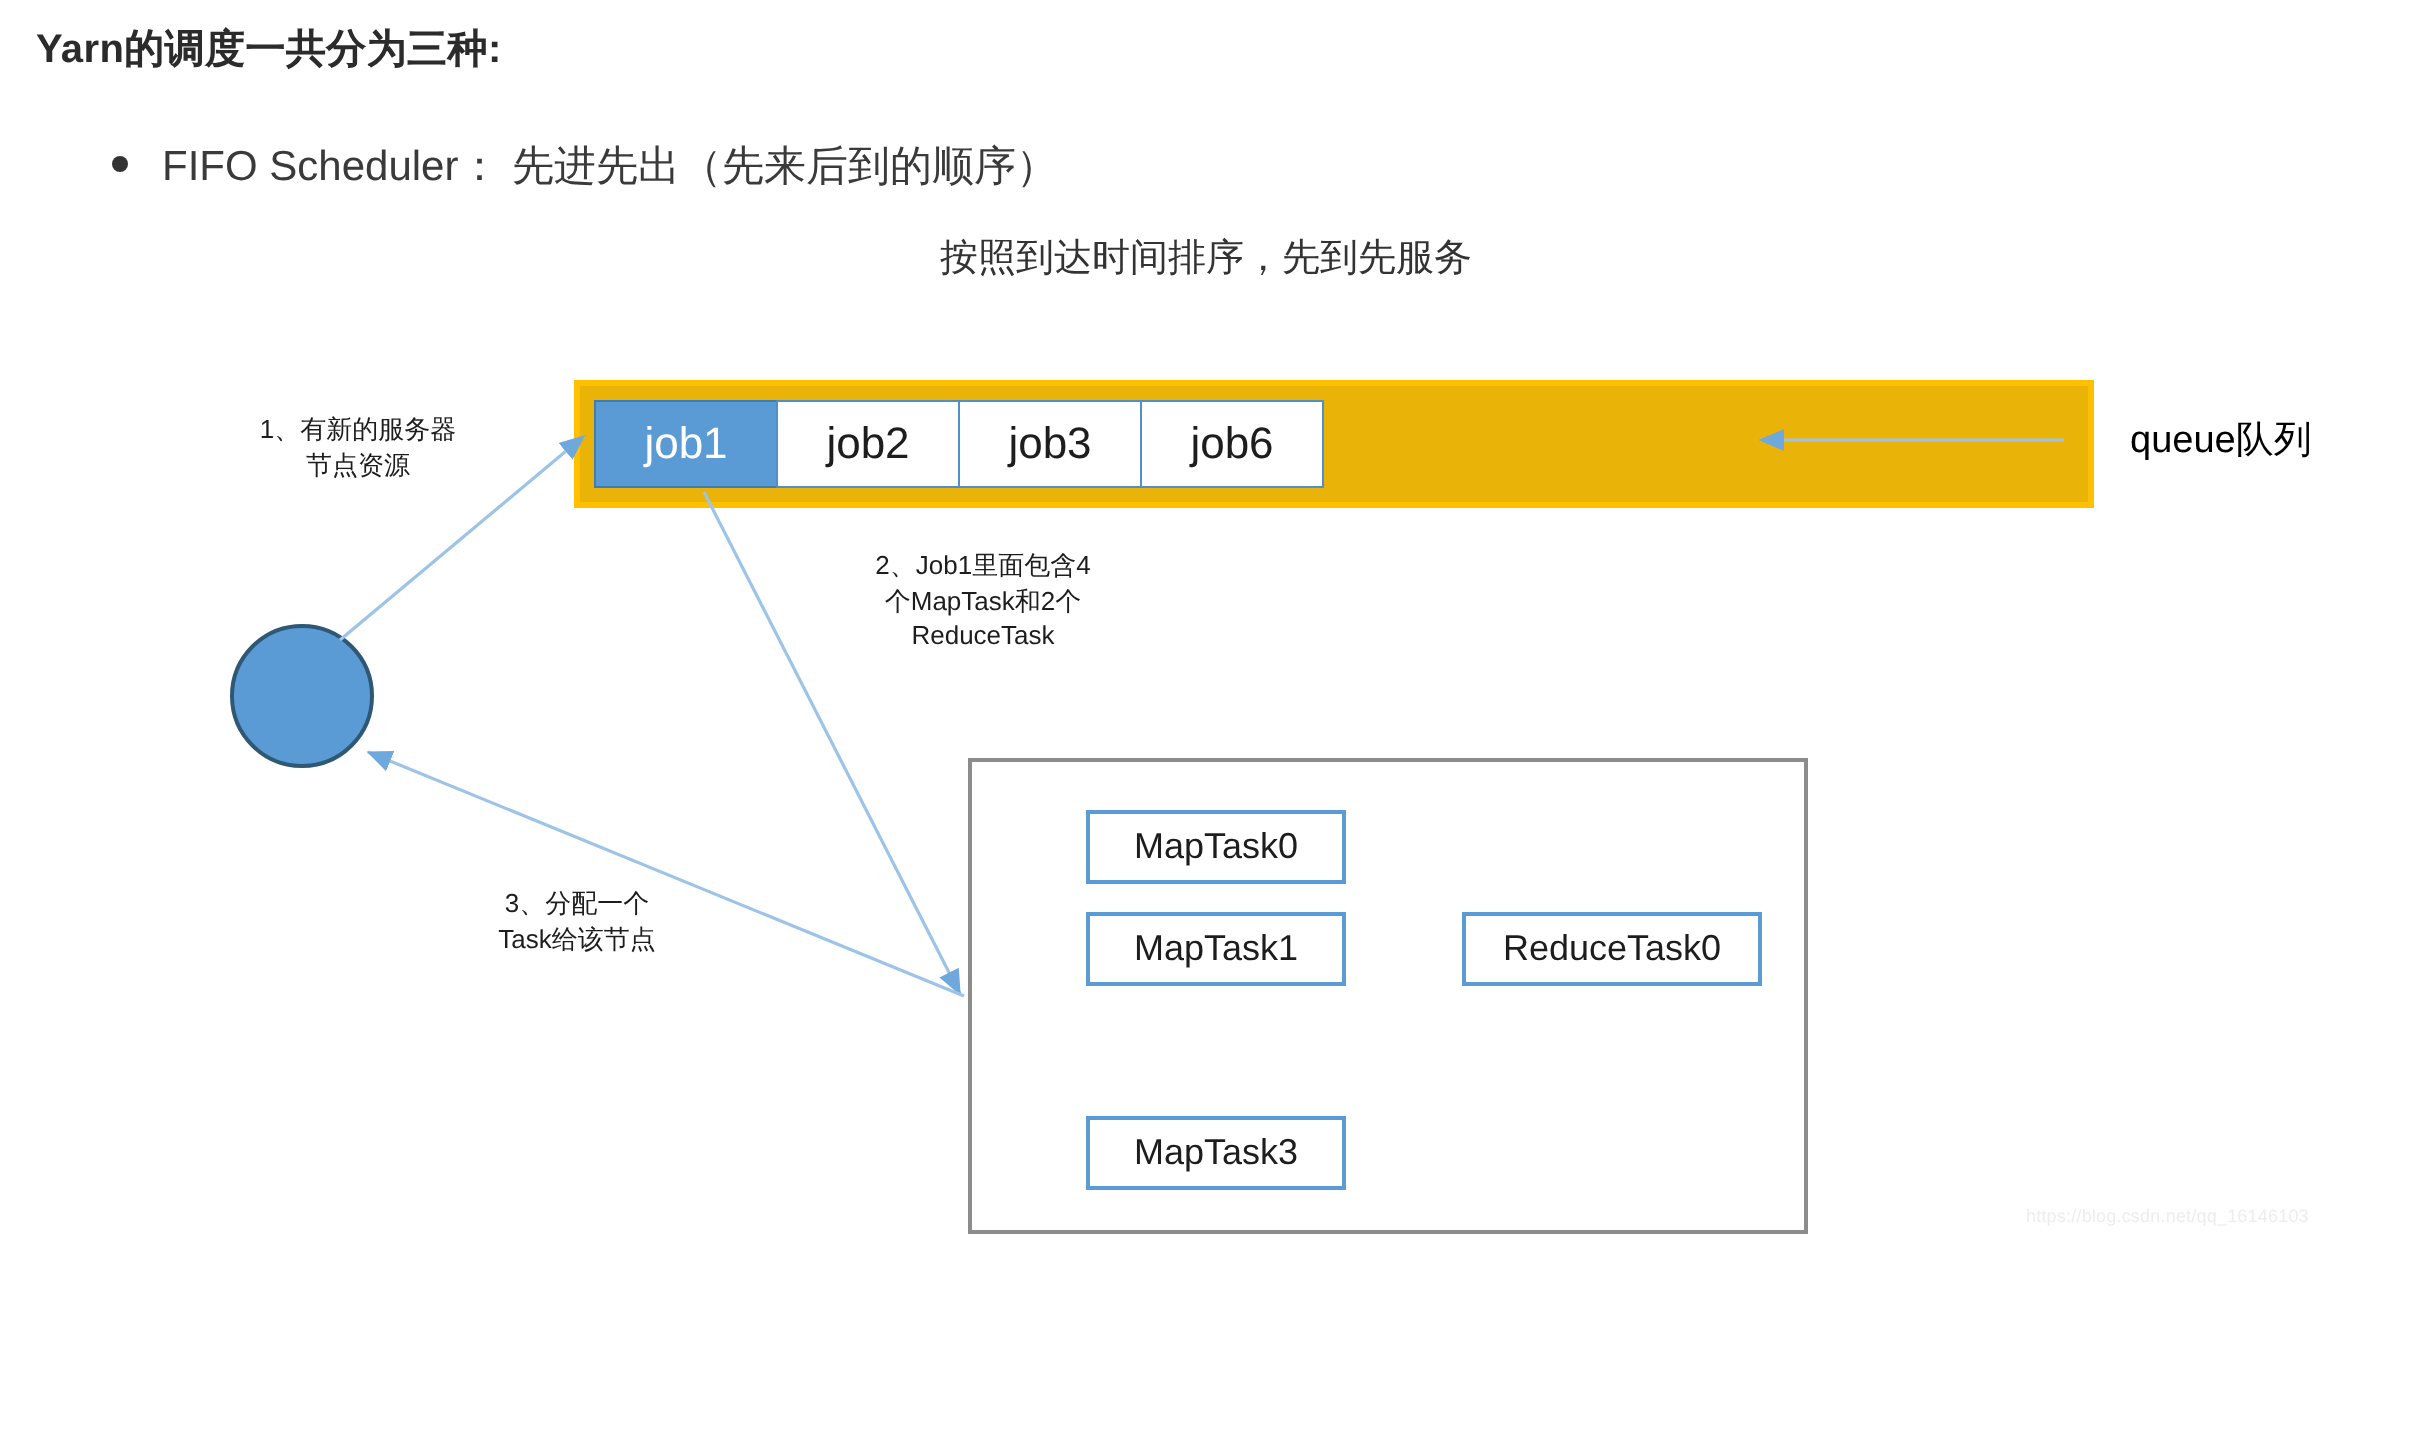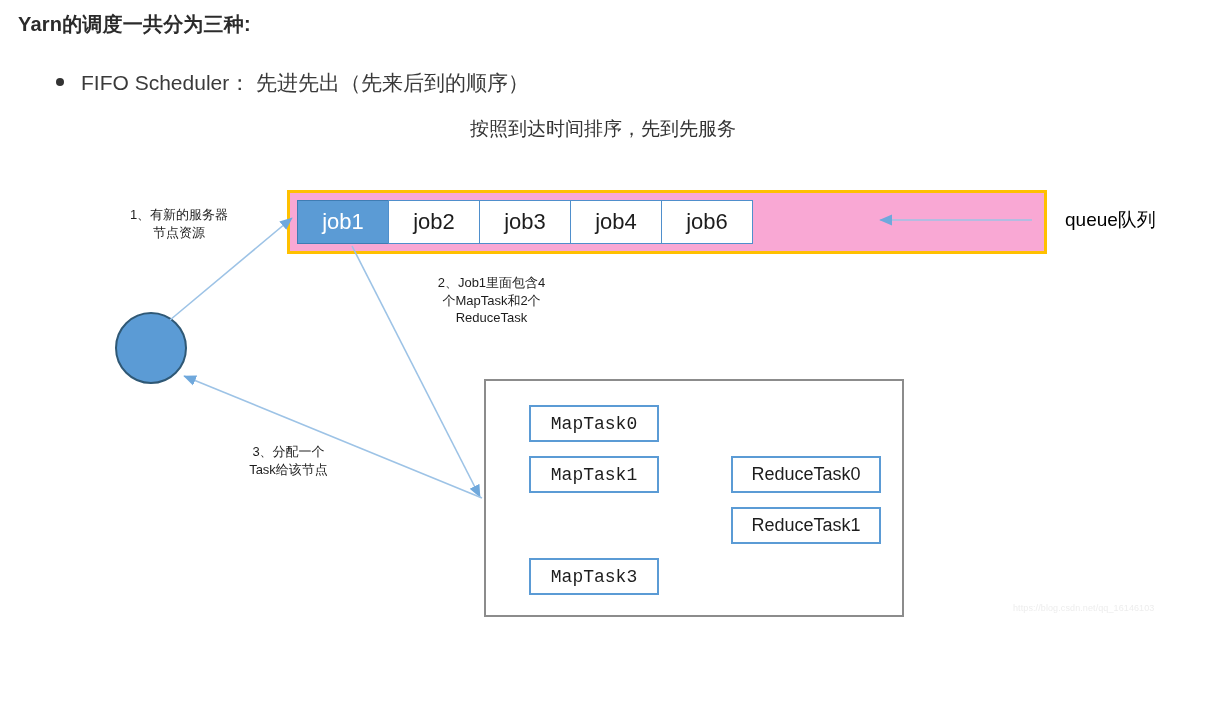--- a/index.html
+++ b/index.html
@@ -66,21 +66,21 @@
 
   
   .queue-wrap {
     position: absolute;
     left: 287px;
     top: 190px;
     width: 760px;
     height: 64px;
     border: 3px solid #ffc000;
     box-sizing: border-box;
-    background: #f9a8d4;
+    background: #eab308;
   }
   .job-strip {
     position: absolute;
     left: 7px;
     top: 7px;
     display: flex;
   }
   .job-box {
     width: 92px;
     height: 44px;
@@ -166,21 +166,21 @@
     box-sizing: border-box;
     border: 2px solid #5b9bd5;
     background: #ffffff;
     display: flex;
     align-items: center;
     justify-content: center;
     font-size: 18px;
     color: #1d1d1d;
     white-space: nowrap;
   }
-  .map-col { left: 43px; width: 130px; height: 37px; font-family: Liberation Mono, monospace; }
+  .map-col { left: 57px; width: 130px; height: 37px; }
   .red-col { left: 245px; width: 150px; height: 37px; }
   .r0 { top: 24px; }
   .r1 { top: 75px; }
   .r2 { top: 126px; }
   .r3 { top: 177px; }
 
   
   .arrows {
     position: absolute;
     left: 0;
@@ -211,21 +211,20 @@
   <span class="bullet-text">FIFO Scheduler： 先进先出（先来后到的顺序）</span>
 </div>
 
 <div class="order-note">按照到达时间排序，先到先服务</div>
 
 <div class="queue-wrap">
   <div class="job-strip">
     <div class="job-box active">job1</div>
     <div class="job-box">job2</div>
     <div class="job-box">job3</div>
-    <div class="job-box">job4</div>
     <div class="job-box">job6</div>
   </div>
 </div>
 
 <div class="queue-label">queue队列</div>
 
 <div class="anno anno-1">1、有新的服务器
 节点资源</div>
 
 <div class="anno anno-2">2、Job1里面包含4
@@ -235,21 +234,20 @@
 <div class="anno anno-3">3、分配一个
 Task给该节点</div>
 
 <div class="node-circle"></div>
 
 <div class="task-panel">
   <div class="task-box map-col r0">MapTask0</div>
   <div class="task-box map-col r1">MapTask1</div>
   <div class="task-box map-col r3">MapTask3</div>
   <div class="task-box red-col r1">ReduceTask0</div>
-  <div class="task-box red-col r2">ReduceTask1</div>
 </div>
 
 <svg class="arrows" viewBox="0 0 1205 715" xmlns="http://www.w3.org/2000/svg">
   <defs>
     <marker id="ah" markerWidth="9" markerHeight="9" refX="7.5" refY="4" orient="auto" markerUnits="strokeWidth">
       <path d="M0,0.6 L8,4 L0,7.4 z" fill="#6fa8dc"></path>
     </marker>
   </defs>
 
   <line x1="1032" y1="220" x2="880" y2="220" stroke="#9dc3e6" stroke-width="1.6" marker-end="url(#ah)"></line>

